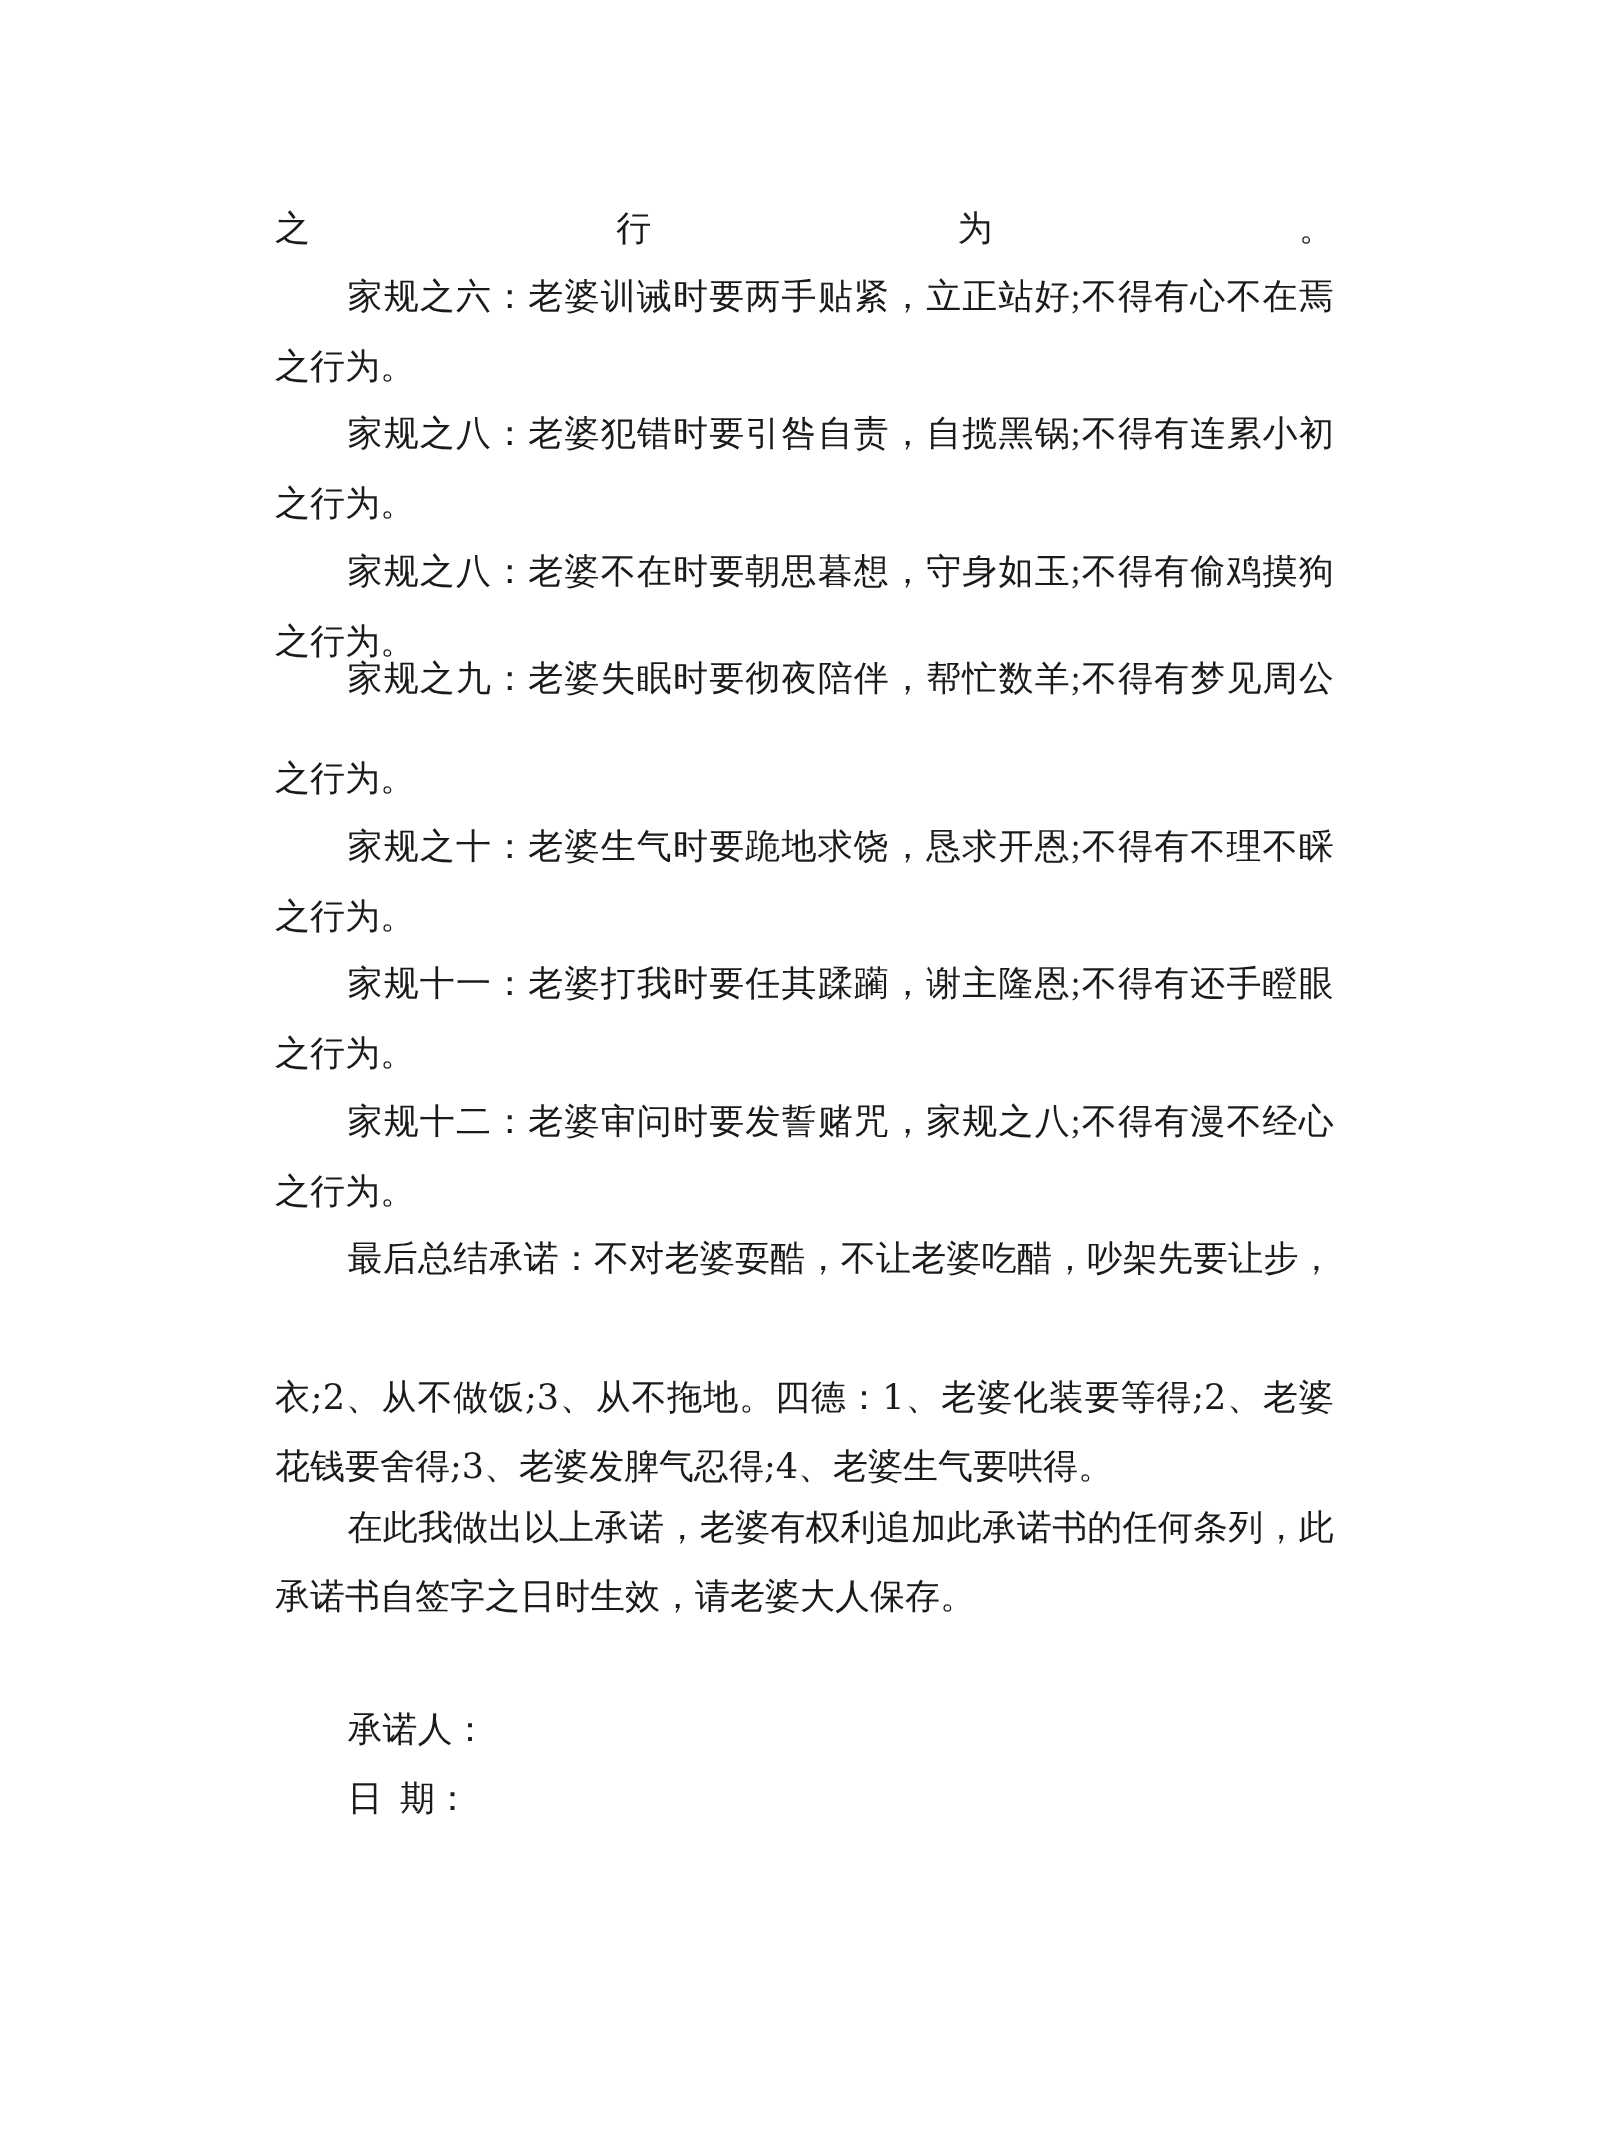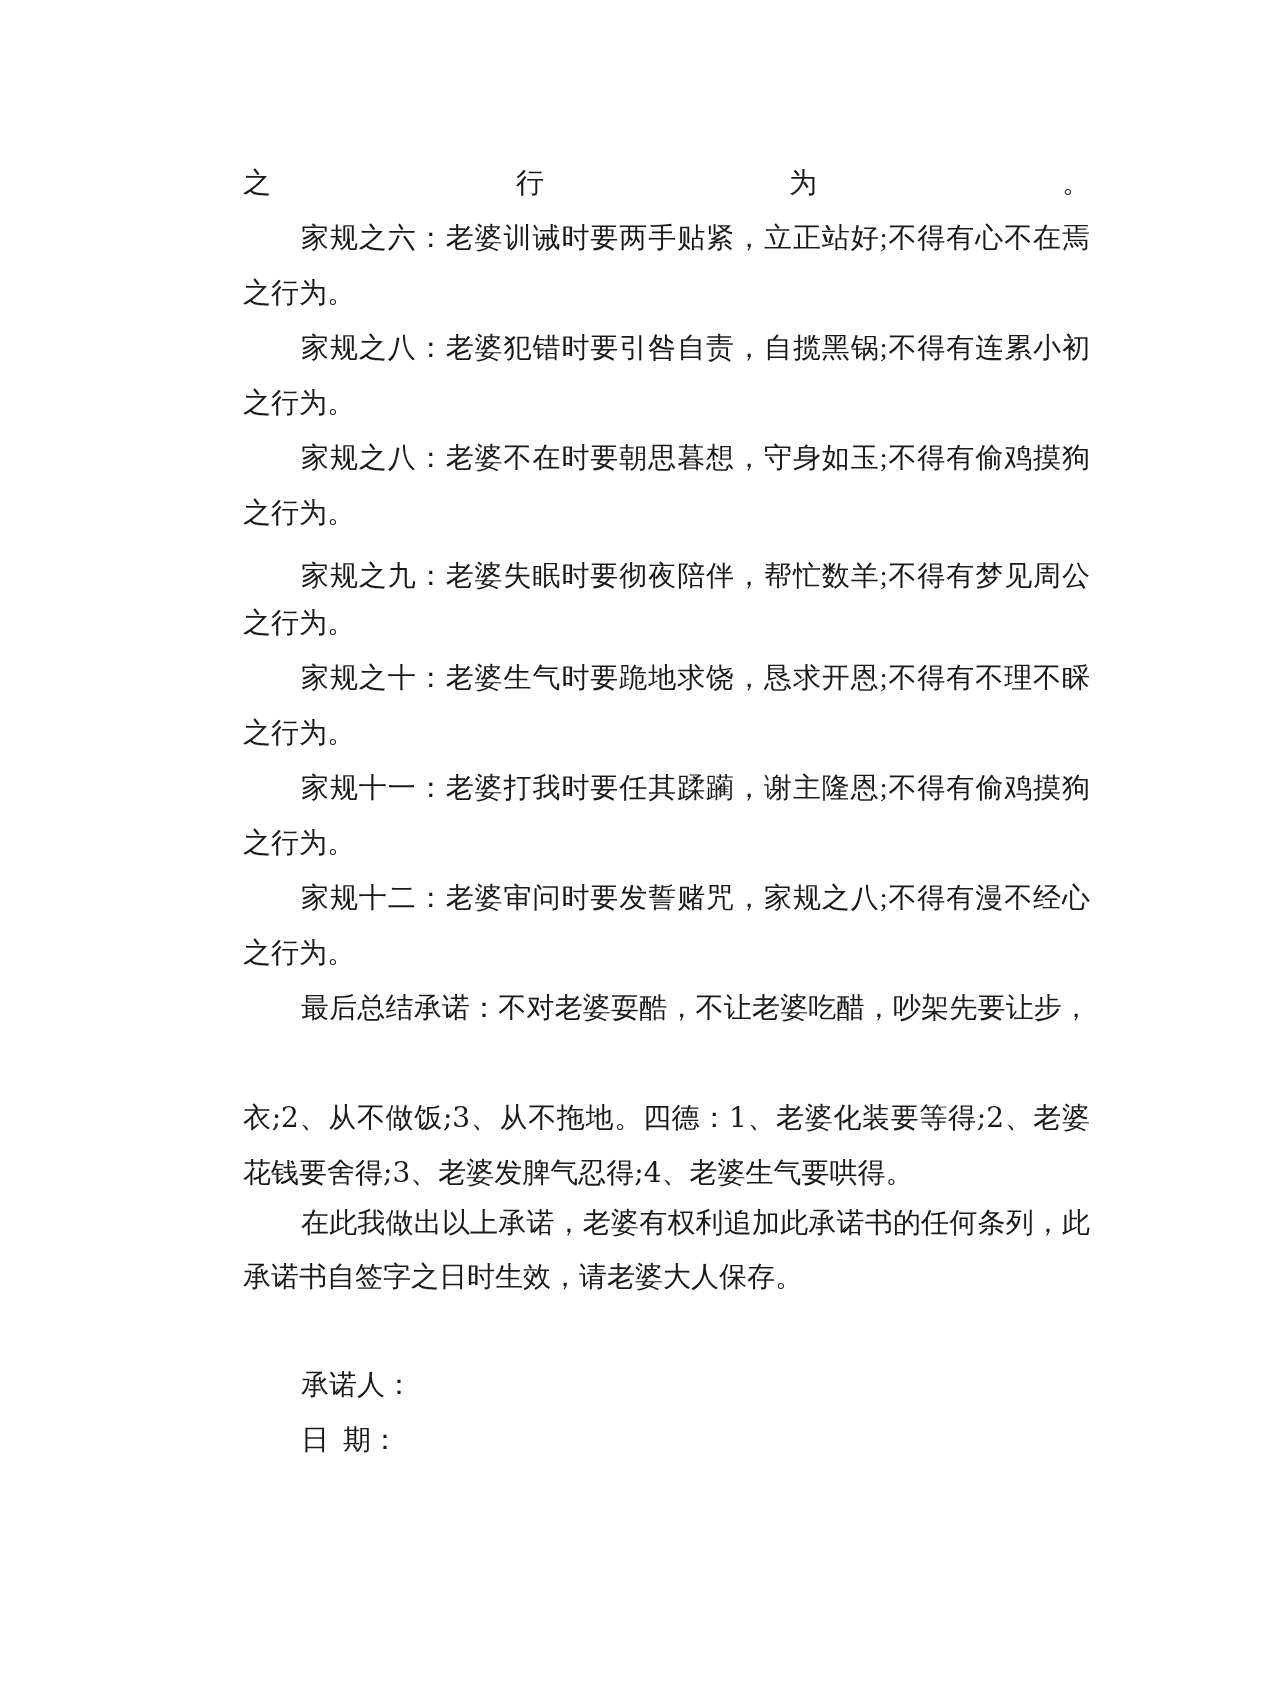--- a/index.html
+++ b/index.html
@@ -1,17 +1,17 @@
 <!DOCTYPE html>
 <html><head>
 <meta charset="utf-8">
 <style>
   html, body { margin: 0; padding: 0; background: #ffffff; }
   body { width: 1280px; height: 1707px; position: relative; overflow: hidden; }
-  .page { position: absolute; left: 0; top: 0; width: 1040px; height: 1707px; background: #ffffff; margin-left: 23px; }
+  .page { position: absolute; left: 0; top: 0; width: 1040px; height: 1707px; background: #ffffff; }
   .line {
     position: absolute;
     left: 220px;
     width: 847px;
     height: 40px;
     line-height: 40px;
     font-family: "DejaVu Serif", "Liberation Serif", serif;
     font-size: 28px;
     color: #1a1a1a;
     white-space: nowrap;
@@ -25,25 +25,25 @@
 <body>
 
 <div class="page">
   <div class="line" style="top:163px">之行为。</div>
   <div class="line indent" style="top:218px">家规之六：老婆训诫时要两手贴紧，立正站好;不得有心不在焉</div>
   <div class="line short" style="top:273px">之行为。</div>
   <div class="line indent" style="top:328px">家规之八：老婆犯错时要引咎自责，自揽黑锅;不得有连累小初</div>
   <div class="line short" style="top:383px">之行为。</div>
   <div class="line indent" style="top:438px">家规之八：老婆不在时要朝思暮想，守身如玉;不得有偷鸡摸狗</div>
   <div class="line short" style="top:493px">之行为。</div>
-  <div class="line indent" style="top:556px">家规之九：老婆失眠时要彻夜陪伴，帮忙数羊;不得有梦见周公</div>
+  <div class="line indent" style="top:524px">家规之九：老婆失眠时要彻夜陪伴，帮忙数羊;不得有梦见周公</div>
   <div class="line short" style="top:603px">之行为。</div>
   <div class="line indent" style="top:658px">家规之十：老婆生气时要跪地求饶，恳求开恩;不得有不理不睬</div>
   <div class="line short" style="top:713px">之行为。</div>
-  <div class="line indent" style="top:768px">家规十一：老婆打我时要任其蹂躏，谢主隆恩;不得有偷鸡摸狗</div>
+  <div class="line indent" style="top:768px">家规十一：老婆打我时要任其蹂躏，谢主隆恩;不得有还手瞪眼</div>
   <div class="line short" style="top:823px">之行为。</div>
   <div class="line indent" style="top:878px">家规十二：老婆审问时要发誓赌咒，家规之八;不得有漫不经心</div>
   <div class="line short" style="top:933px">之行为。</div>
   <div class="line indent" style="top:988px">最后总结承诺：不对老婆耍酷，不让老婆吃醋，吵架先要让步，</div>
   <div class="line" style="top:1098px">衣;2、从不做饭;3、从不拖地。四德：1、老婆化装要等得;2、老婆</div>
   <div class="line short" style="top:1153px">花钱要舍得;3、老婆发脾气忍得;4、老婆生气要哄得。</div>
   <div class="line short" style="top:1257px">承诺书自签字之日时生效，请老婆大人保存。</div>
   <div class="line indent" style="top:1203px">在此我做出以上承诺，老婆有权利追加此承诺书的任何条列，此</div>
   <div class="line indent short" style="top:1420px; white-space:pre">日  期：</div>
   <div class="line indent short" style="top:1365px">承诺人：</div>

